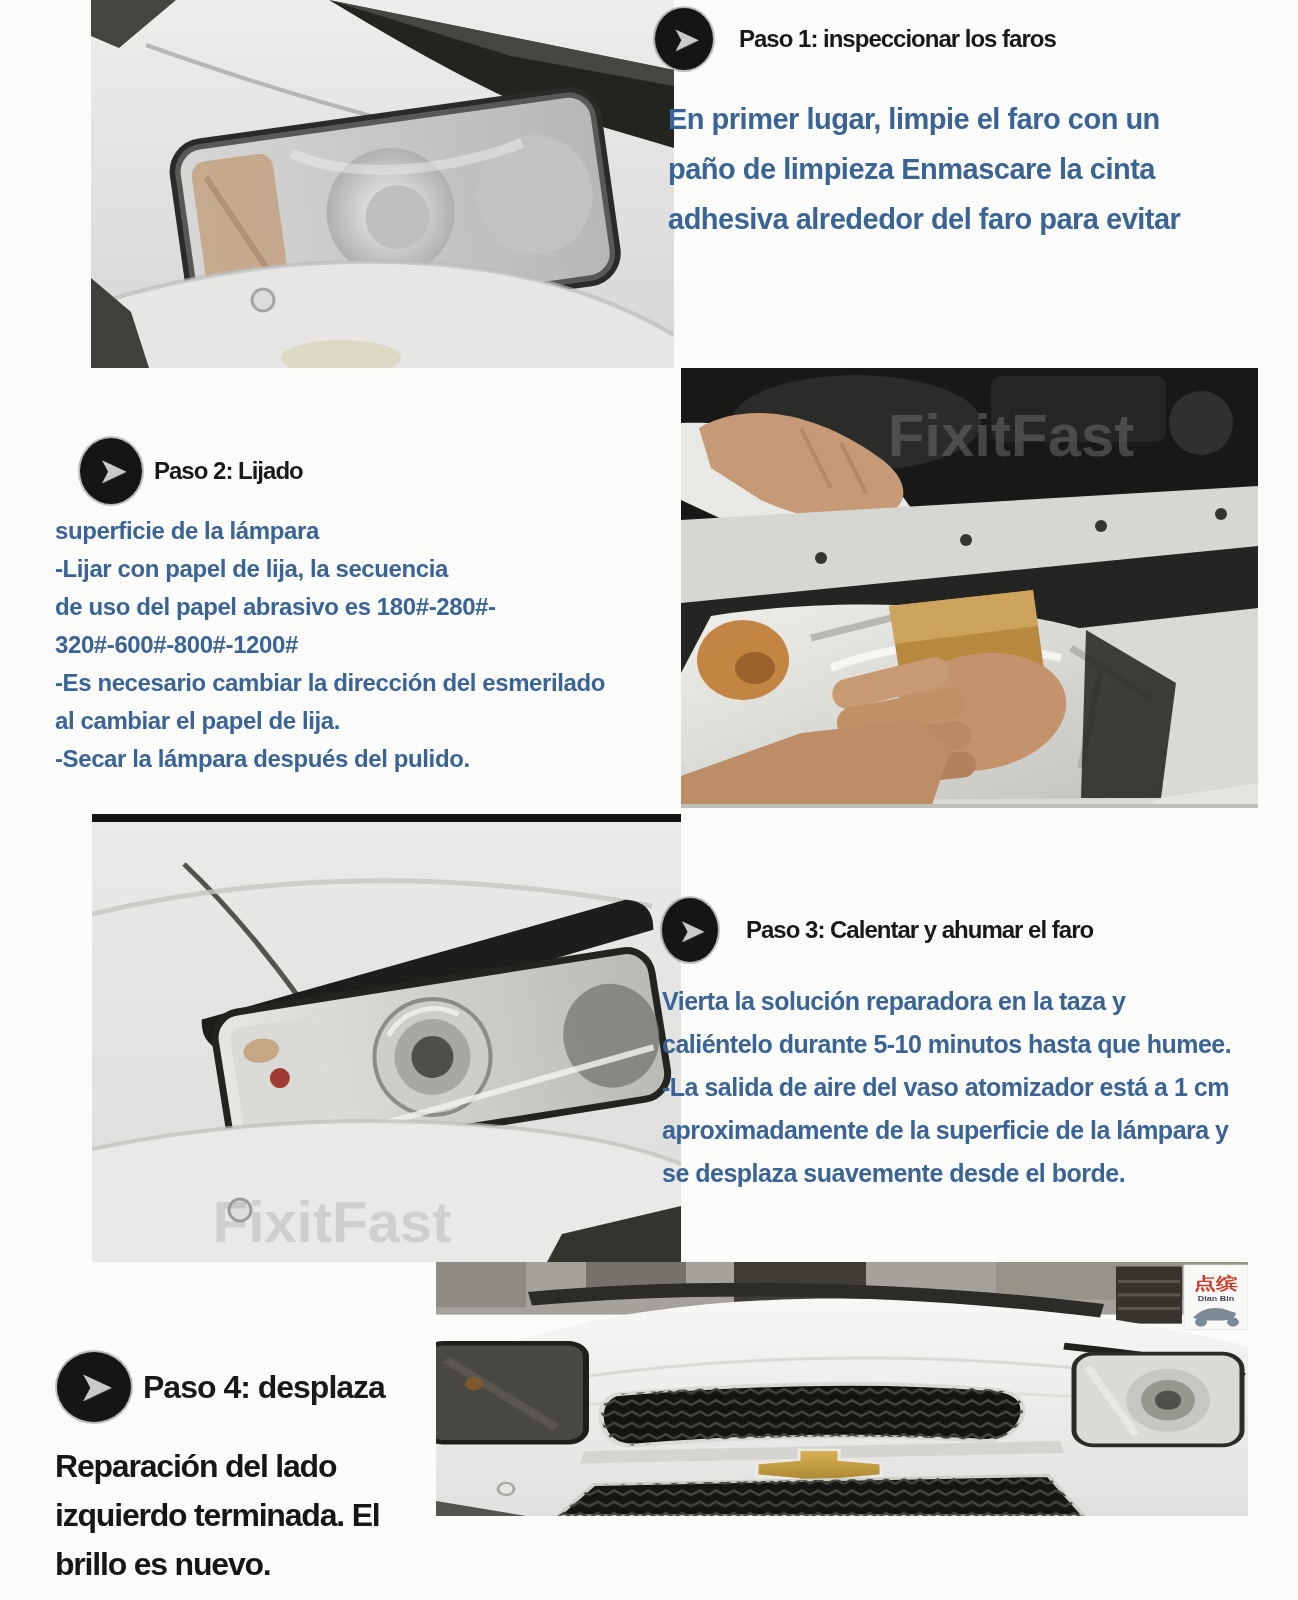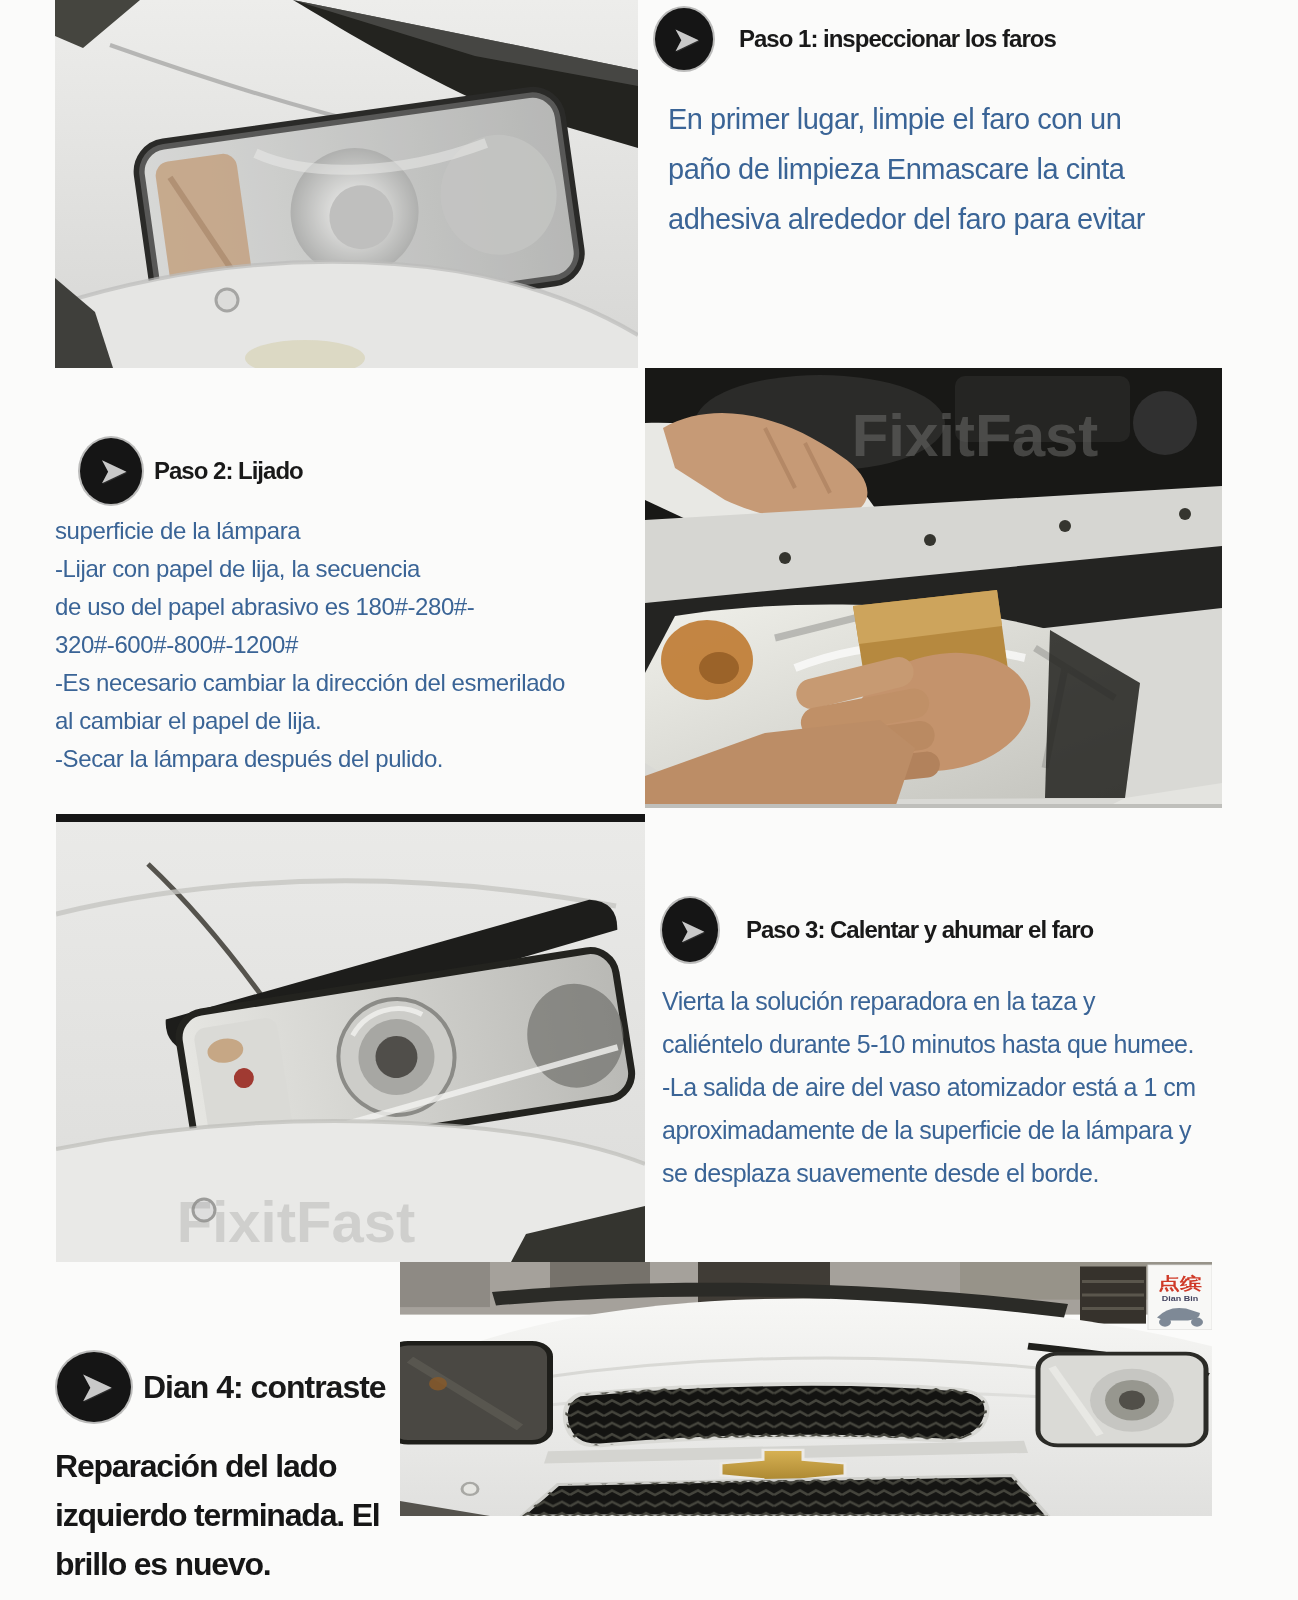--- a/index.html
+++ b/index.html
@@ -3,41 +3,41 @@
 <meta charset="utf-8">
 <style>
   html,body{margin:0;padding:0;background:#ffffff;}
   #canvas{
     position:relative;
     width:1298px;height:1600px;
     background:#fbfbfa;
     overflow:hidden;
     font-family:"Liberation Sans", sans-serif;
   }
-  .photo{position:absolute;overflow:hidden;}
+  .photo{position:absolute;overflow:hidden;margin-left:36px;}
   .photo svg{display:block;width:100%;height:100%;}
 
   .step{position:absolute;}
   .step-header{display:flex;align-items:center;}
   .step-icon{
     background:#151515;border-radius:50%;
     display:flex;align-items:center;justify-content:center;
     box-shadow:0 0 0 2px rgba(0,0,0,.25);
     flex:0 0 auto;
   }
   .step-icon .arrow{
     color:#c9c9c9;line-height:1;
     text-shadow:1px 1px 0 #2e2e2e;
     transform:translateX(2px);
   }
   .step-title{
     font-weight:700;color:#191919;
     font-size:24px;letter-spacing:-1px;white-space:nowrap;
   }
-  .step-body{color:#3a6496;font-weight:400;}
+  .step-body{color:#3a6496;font-weight:700;}
   .step-body .line{white-space:nowrap;}
 
   
   #step-1{left:648px;top:8px;width:645px;}
   #step-1 .step-icon{width:58px;height:62px;margin-left:7px;margin-right:26px;}
   #step-1 .step-icon .arrow{font-size:34px;}
   #step-1 .step-body{margin-top:24px;padding-left:20px;font-size:29px;line-height:50px;letter-spacing:-0.5px;}
 
   
   #step-2{left:55px;top:438px;width:592px;}
@@ -233,21 +233,21 @@
       <div class="line">aproximadamente de la superficie de la lámpara y</div>
       <div class="line">se desplaza suavemente desde el borde.</div>
     </div>
   </div>
 
   <div class="step" id="step-4">
     <div class="step-header">
       <span class="step-icon">
         <span class="arrow">➤</span>
       </span>
-      <span class="step-title">Dian 4: contraste</span>
+      <span class="step-title">Paso 4: desplaza</span>
     </div>
     <div class="step-body">
       <div class="line">Reparación del lado</div>
       <div class="line">izquierdo terminada. El</div>
       <div class="line">brillo es nuevo.</div>
     </div>
   </div>
 
   <div class="photo" id="photo-bottom-right">
     <svg viewBox="0 0 812 338" preserveAspectRatio="none">

